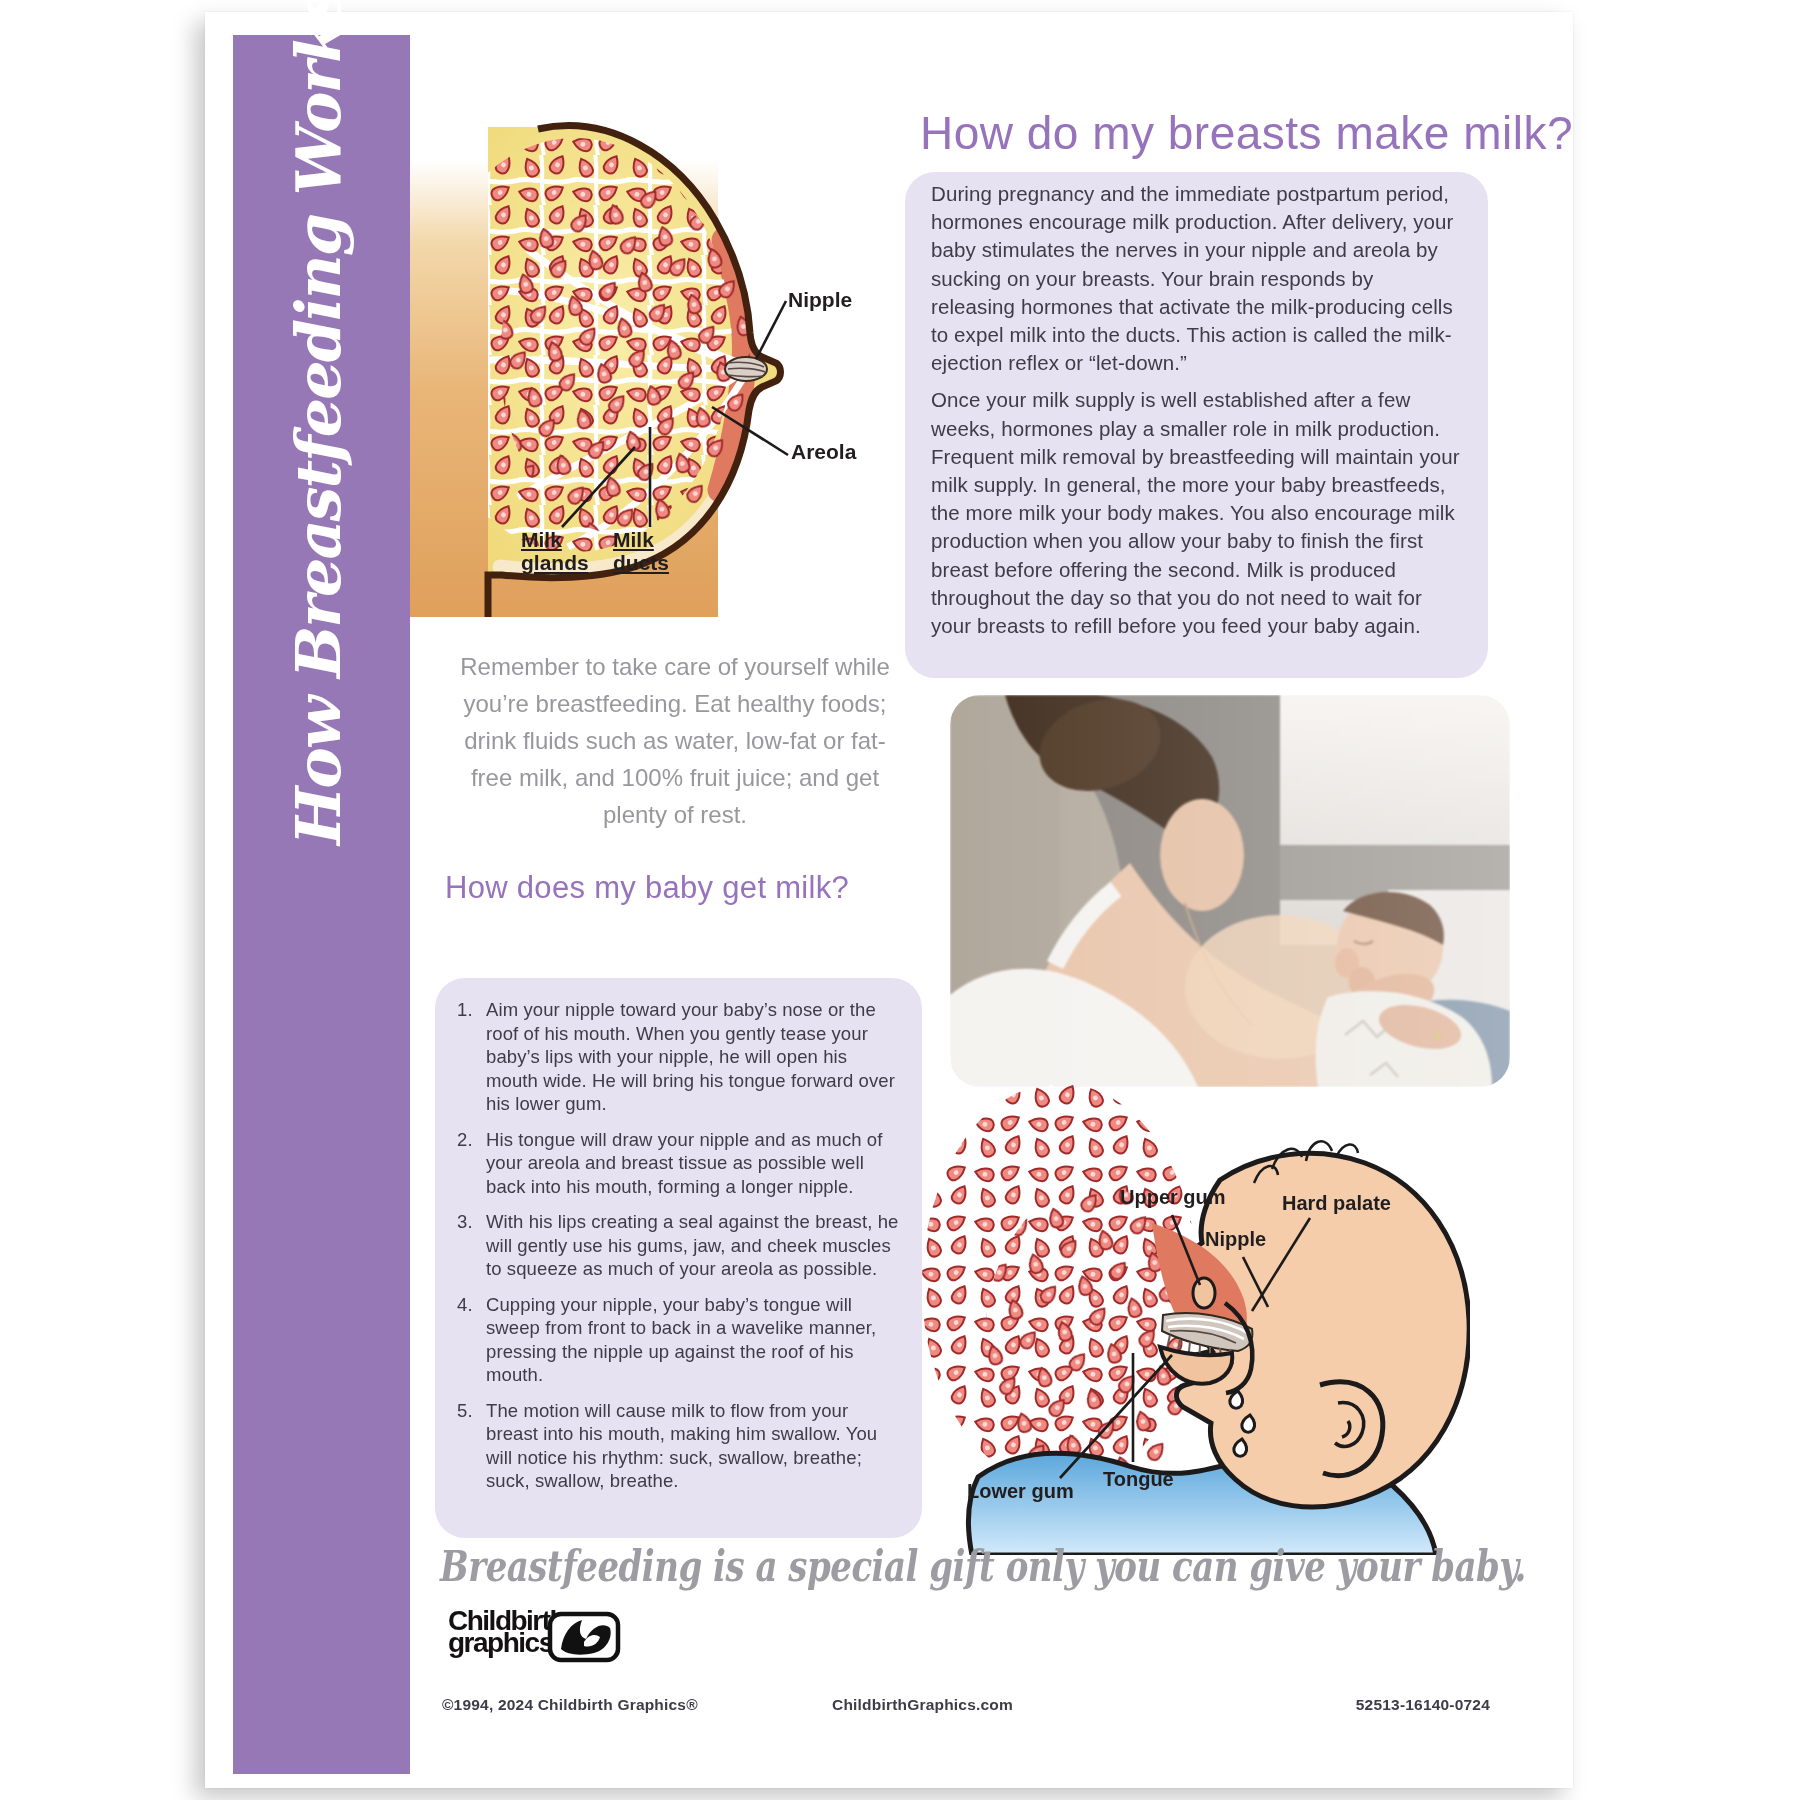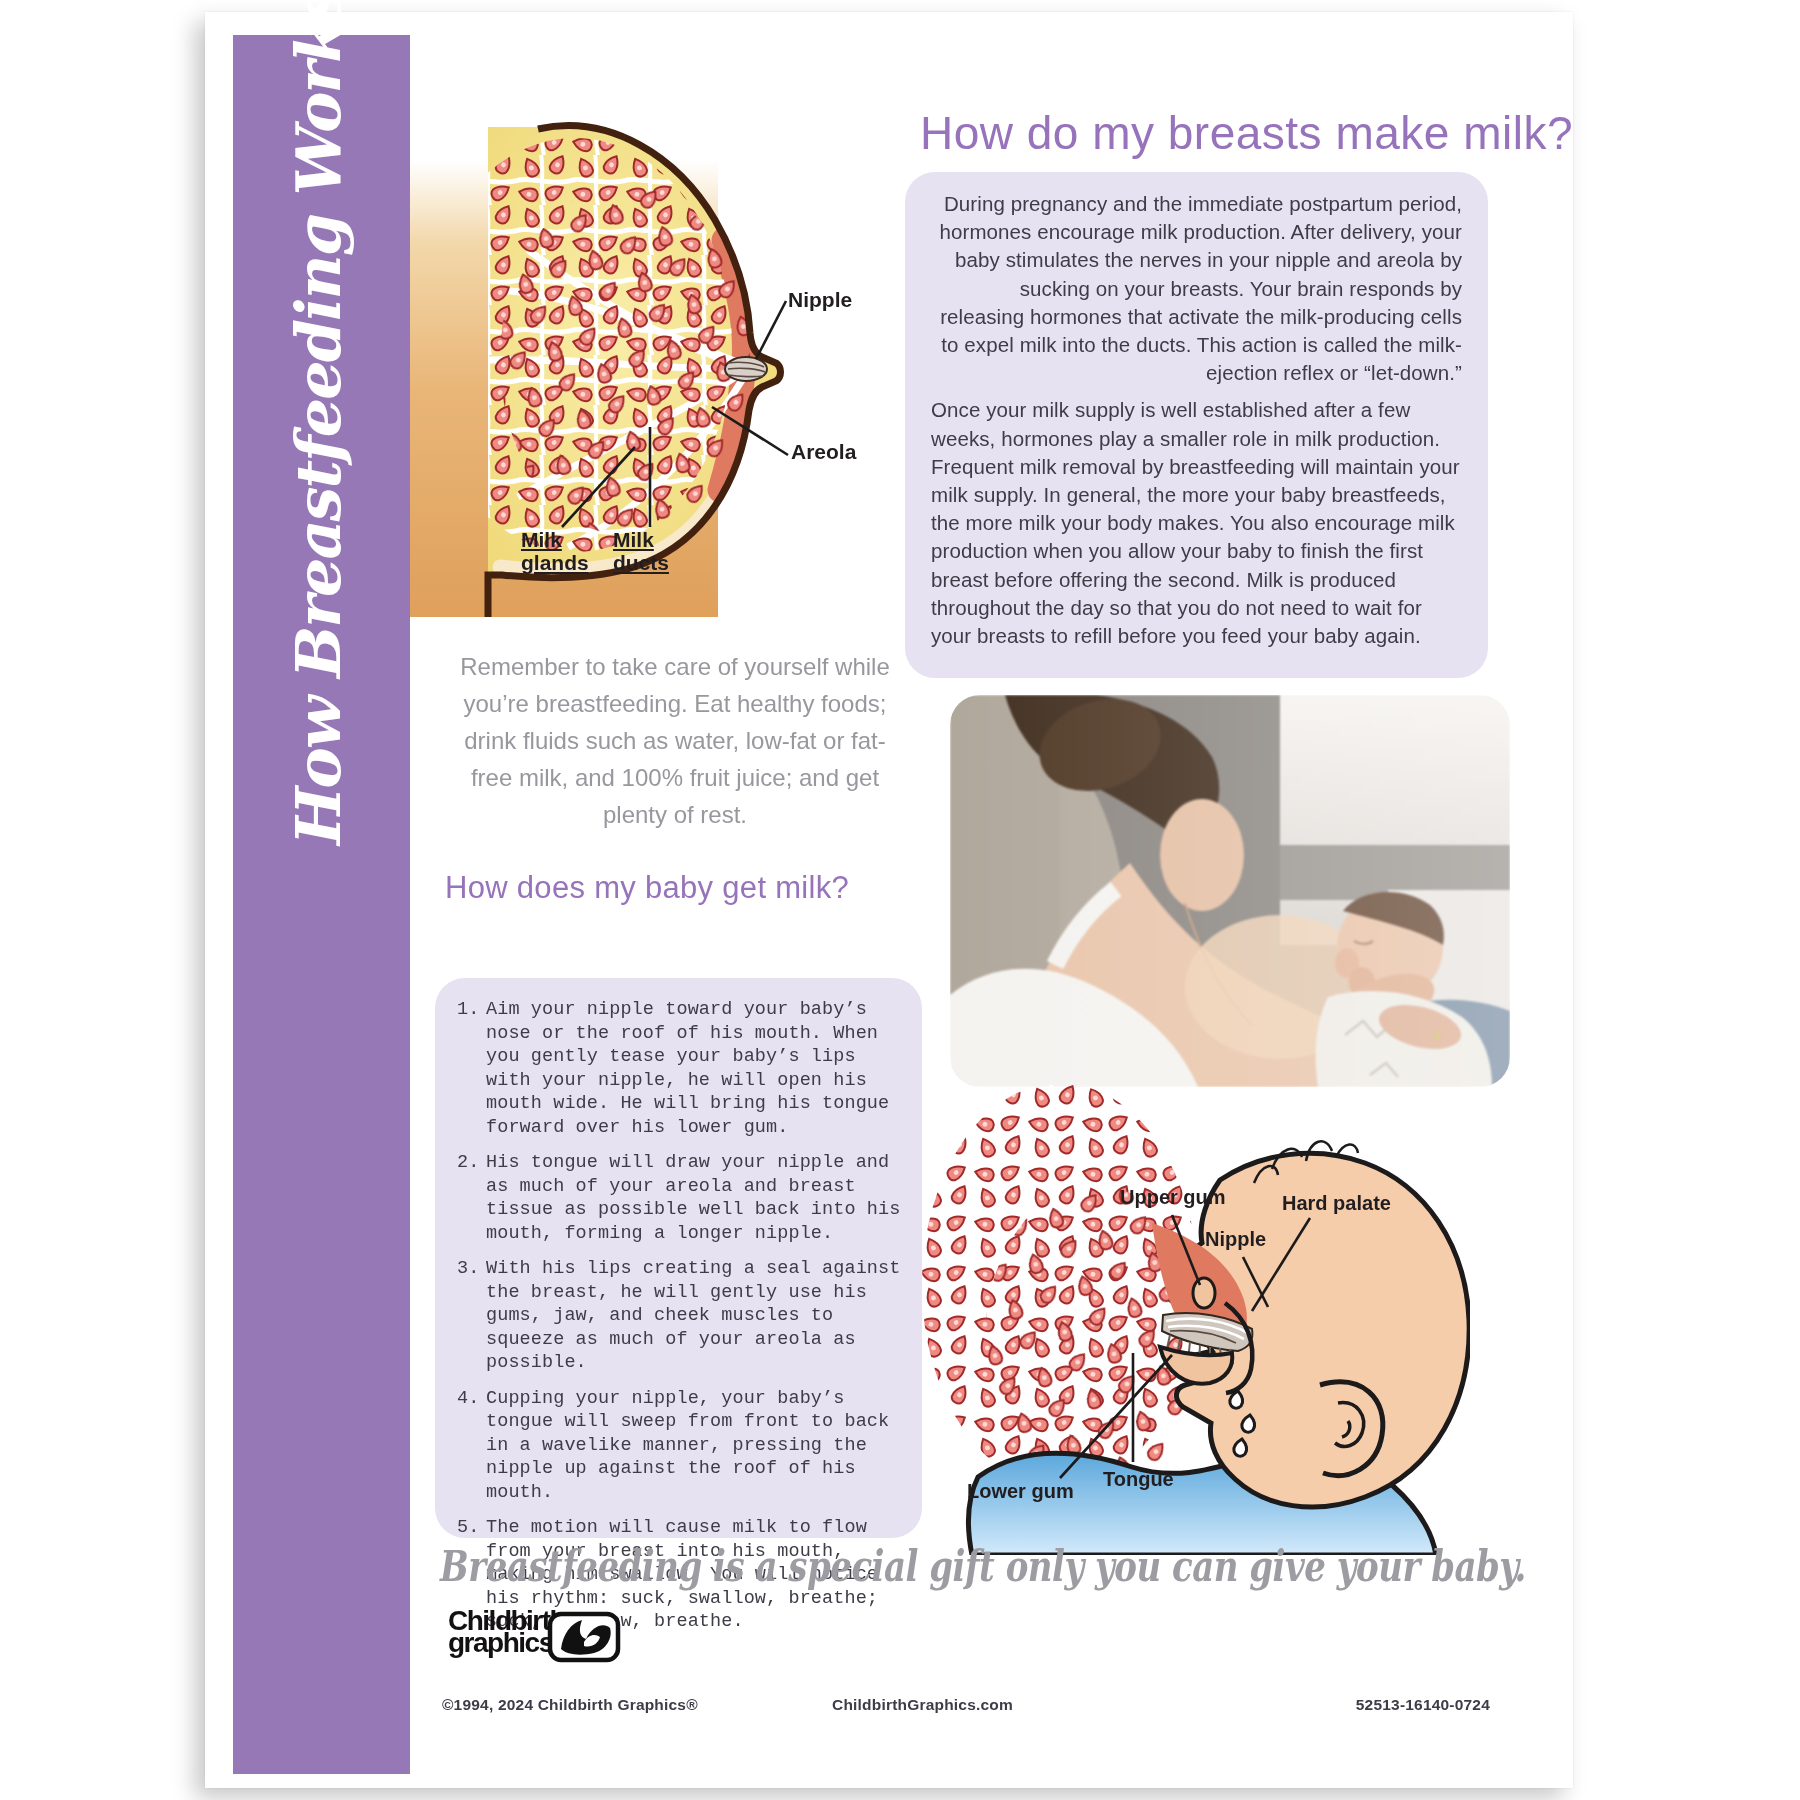--- a/index.html
+++ b/index.html
@@ -12,23 +12,23 @@
   .band-title{left:39px;top:833px;width:745px;height:150px;transform-origin:0 0;transform:rotate(-90deg);
     color:#fff;font-family:"DejaVu Serif", serif;font-style:italic;font-weight:bold;font-size:62px;
     letter-spacing:-2px;text-align:center;line-height:150px;white-space:nowrap;}
   
   .h1{left:580px;top:94px;width:788px;text-align:right;color:#9673ba;font-size:46px;letter-spacing:.5px;}
   .h2{left:240px;top:848px;width:430px;color:#9673ba;font-size:31px;line-height:55px;letter-spacing:.3px;}
   
   .lavbox{background:#e7e2f1;border-radius:30px;color:#3d3c47;}
   .box1{left:700px;top:160px;width:583px;height:506px;}
   .box1 p{margin:0;padding:0 26px;font-size:20.5px;line-height:28.2px;letter-spacing:.1px;}
-  .box1 p.p1{padding-top:18px;text-align:right;}
+  .box1 p.p1{padding-top:8px;}
   .box1 p.p2{padding-top:9px;}
-  .box2{left:230px;top:966px;width:487px;height:560px;font-family:Liberation Mono, monospace;}
+  .box2{left:230px;top:966px;width:487px;height:560px;}
   .box2 ol{margin:0;padding:20px 20px 0 22px;list-style:none;counter-reset:step;}
   .box2 li{position:relative;padding-left:29px;margin-bottom:12px;font-size:18.5px;line-height:23.5px;
     letter-spacing:.1px;counter-increment:step;}
   .box2 li::before{content:counter(step) ".";position:absolute;left:0;top:0;}
   
   .care{left:240px;top:636px;width:460px;text-align:center;color:#98979d;font-size:24px;line-height:37px;}
   
   .dlabel{color:#221e1f;font-weight:bold;font-size:21px;line-height:23px;}
   .dlabel.center{text-align:left;text-decoration:underline;}
   

